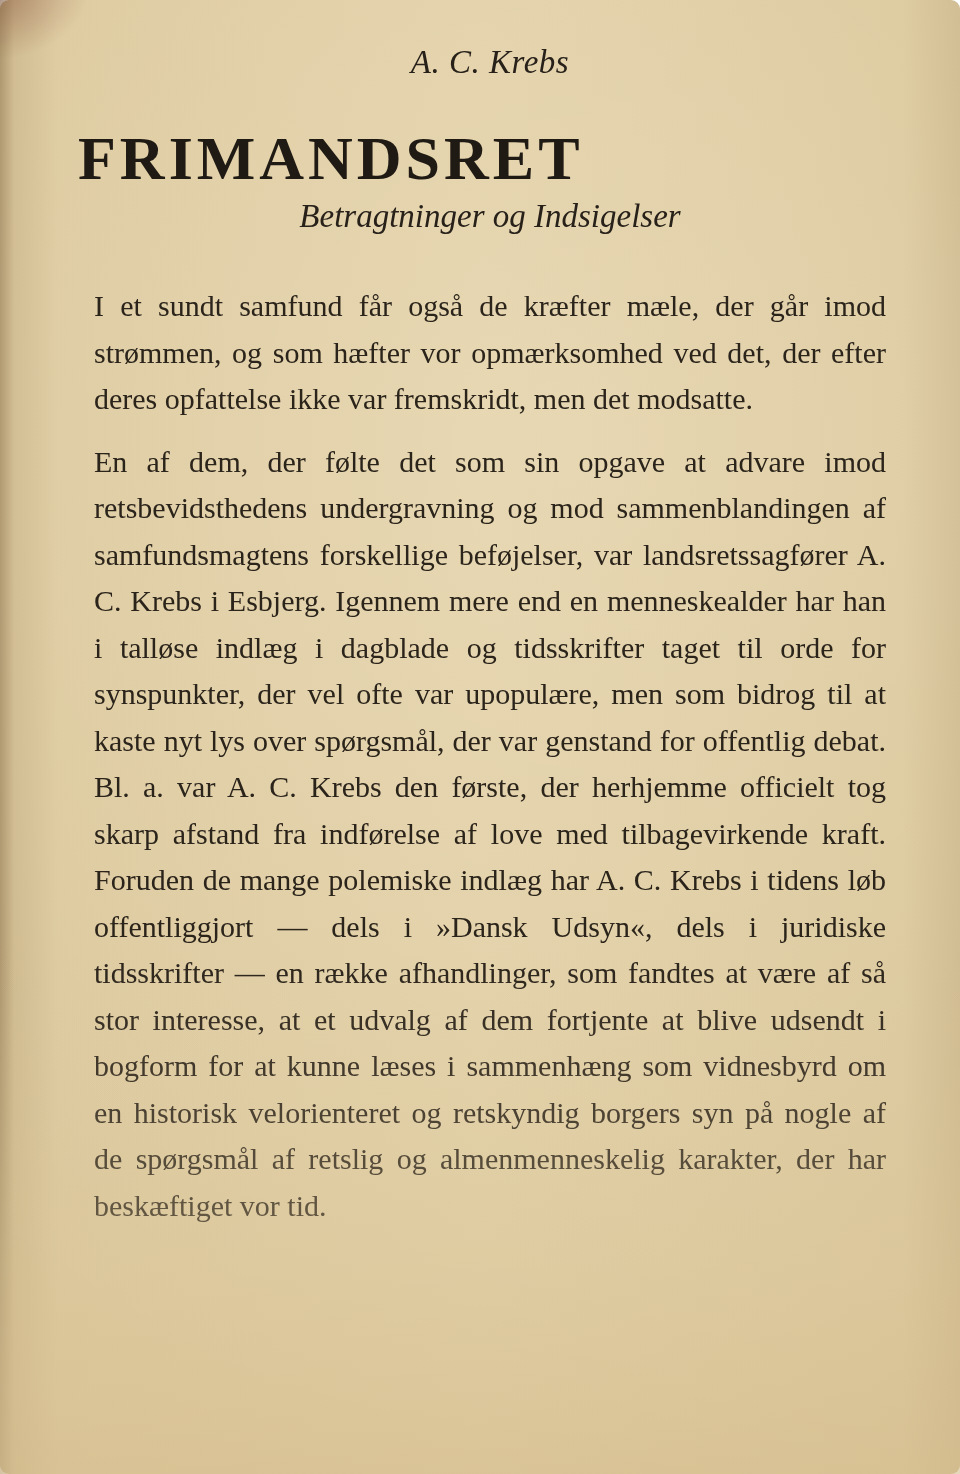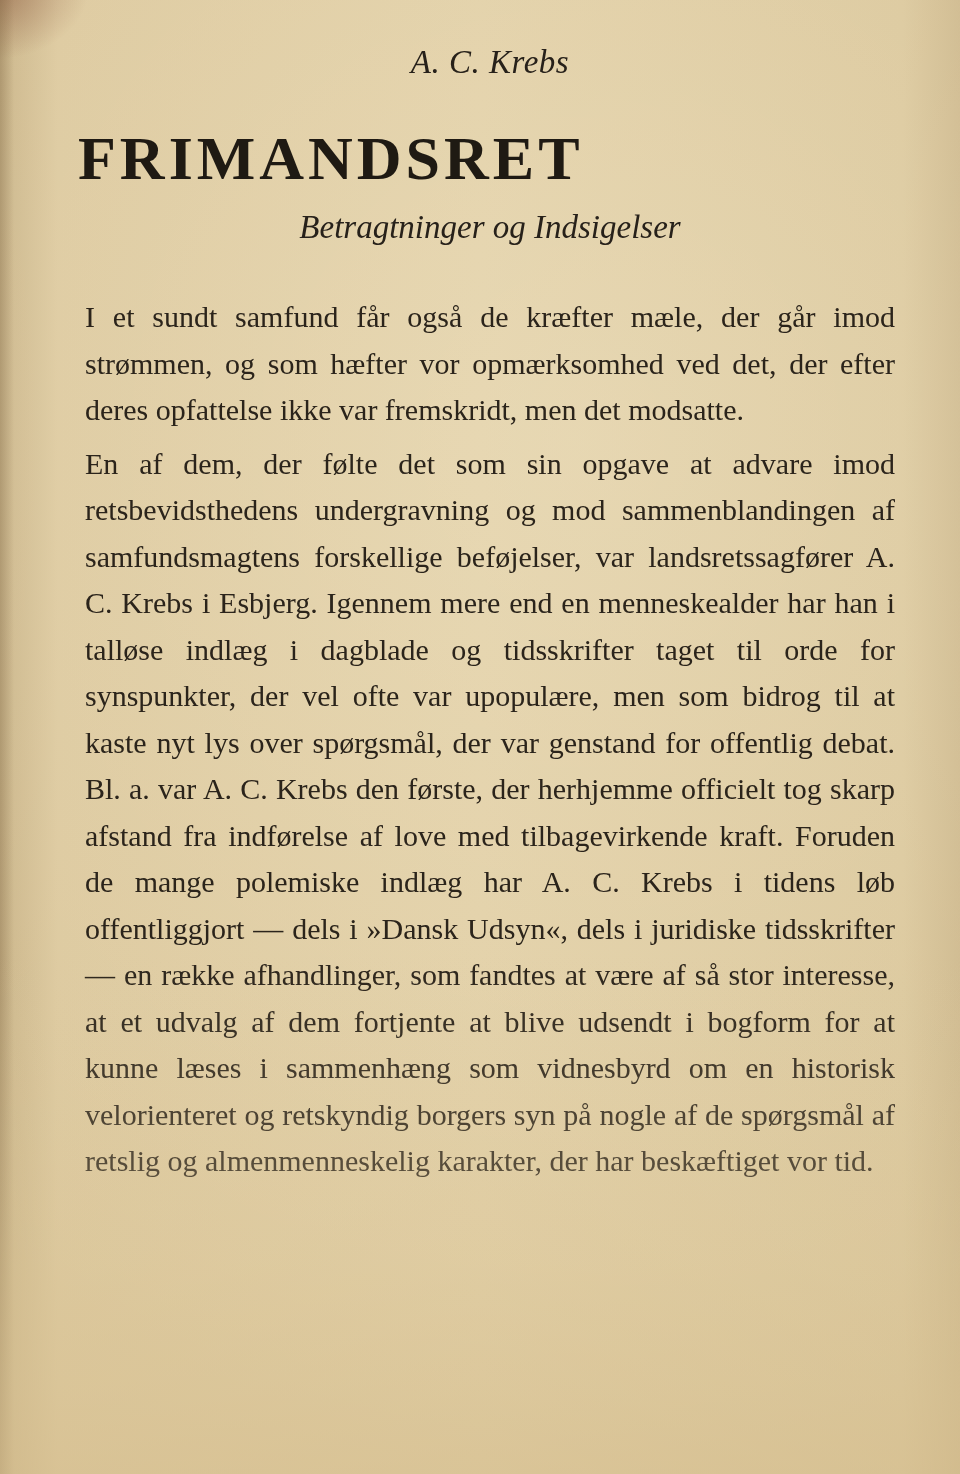--- a/index.html
+++ b/index.html
@@ -13,20 +13,21 @@
     font-family: "Liberation Serif", "DejaVu Serif", serif;
     position: relative;
   }
   .page {
     position: absolute;
     inset: 0;
     background:
       radial-gradient(ellipse 140% 100% at 60% 30%, rgba(255,250,230,0.25), rgba(0,0,0,0) 70%),
       linear-gradient(90deg, #c9b387 0%, #dcc89d 6%, #e0cda3 50%, #dac69a 94%, #cdb78b 100%);
     background-color: #dcc89d;
+    border-radius: 9px;
   }
   
   .corner-smudge {
     position: absolute;
     top: -30px;
     left: -30px;
     width: 120px;
     height: 90px;
     background: radial-gradient(ellipse at 20% 20%, rgba(120,60,40,0.45), rgba(120,60,40,0) 70%);
     pointer-events: none;
@@ -50,32 +51,32 @@
     font-weight: bold;
     font-size: 62px;
     letter-spacing: 4px;
     margin-top: 42px;
     color: #1f1a13;
   }
   .subtitle {
     text-align: center;
     font-style: italic;
     font-size: 33px;
-    margin-top: 15px;
+    margin-top: 4px;
   }
   .body-text {
     margin-top: 48px;
     font-size: 30px;
     line-height: 46.5px;
     text-align: justify;
     text-justify: inter-word;
     color: #2b241b;
   }
   .body-text p {
-    margin: 7px;
+    margin: 16px;
     padding: 0;
   }
   
   .fade-overlay {
     position: absolute;
     left: 0;
     right: 0;
     bottom: 0;
     height: 520px;
     pointer-events: none;

